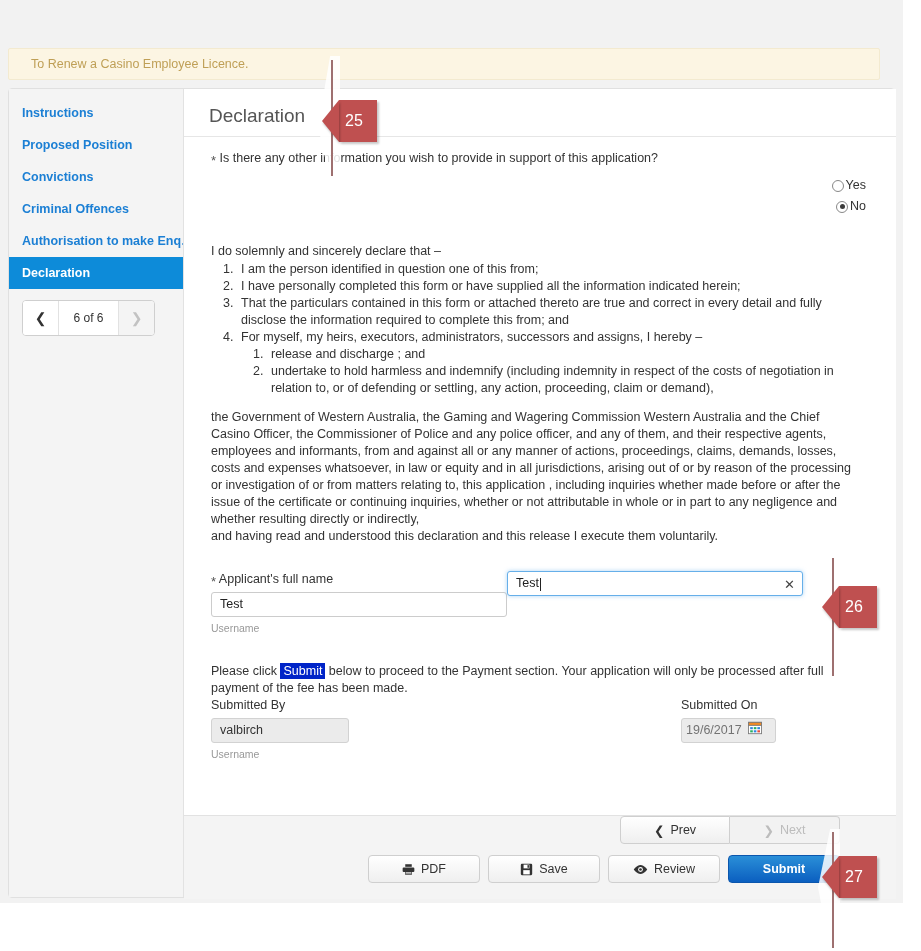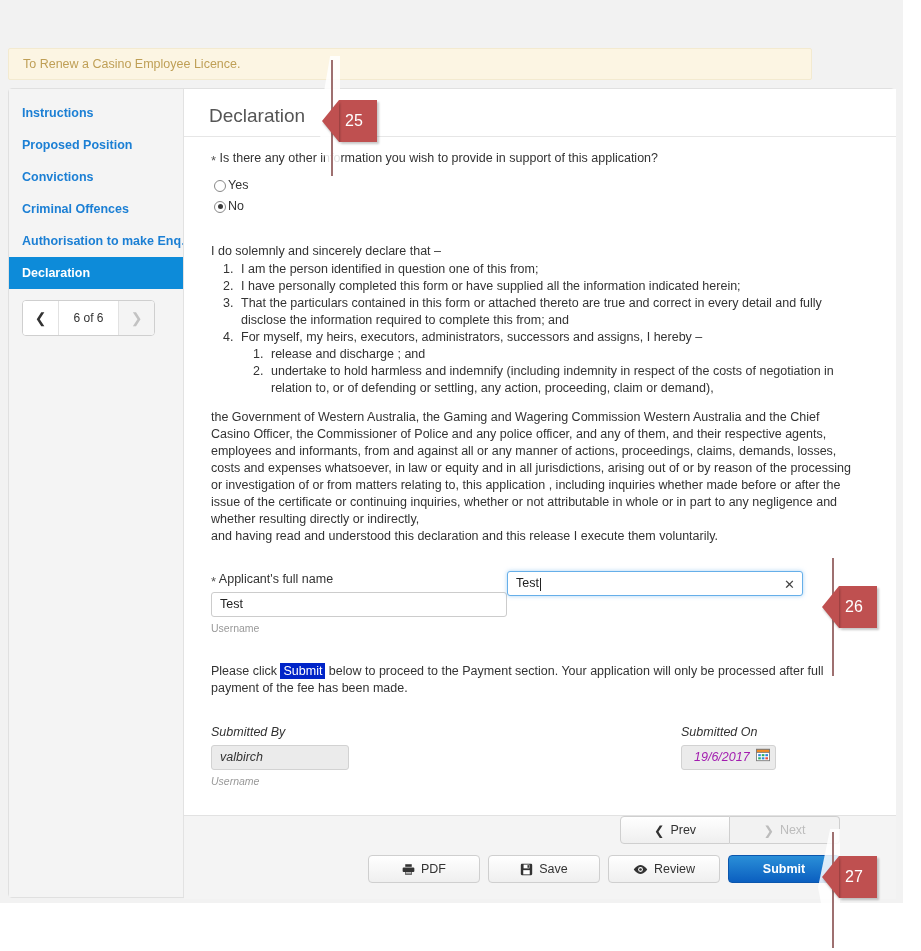--- a/index.html
+++ b/index.html
@@ -47,27 +47,27 @@
     display: flex;
     align-items: center;
     gap: 7px;
   }
   .tb-icon { display: block; }
 
   
   .banner {
     position: absolute;
     left: 8px; top: 48px;
-    width: 804px; height: 32px;
+    width: 872px; height: 32px;
     background: #fcf5e3;
     border: 1px solid #f3ead0;
     border-radius: 2px;
     display: flex;
     align-items: center;
-    padding-left: 14px;
+    padding-left: 22px;
   }
   .banner-text {
     color: #bf9f56;
     font-size: 12.5px;
   }
 
   
   .panel {
     position: absolute;
     left: 8px; top: 88px;
@@ -170,20 +170,21 @@
   .req-gray { color: #555; font-size: 13px; line-height: 0; position: relative; top: 3px; }
 
   .question { margin: 0 0 8px 0; }
 
   .radio-row {
     display: flex;
     align-items: center;
     height: 21px;
     gap: 2px;
     margin-left: 3px;
+    justify-content: flex-end;
   }
   .radio {
     width: 12px; height: 12px;
     border: 1px solid #888;
     border-radius: 50%;
     background: #fff;
     display: inline-block;
     position: relative;
     flex: none;
   }
@@ -266,43 +267,41 @@
   .instruction-para { margin-top: 26px; }
   .hl {
     background: #0024c8;
     color: #ffffff;
     padding: 1px 3px;
   }
 
   
   .submitted-row {
     display: flex;
-    margin-top: 27px;
-    font-style: italic;
   }
   .submitted-left { width: 470px; }
   .readonly-input {
     width: 138px; height: 25px;
     background: #ebebeb;
     border: 1px solid #d2d2d2;
     border-radius: 3px;
     display: flex; align-items: center;
     padding: 0 8px;
     font-size: 12.5px;
     color: #333;
   }
   .date-input {
     width: 95px; height: 25px;
     background: #ebebeb;
     border: 1px solid #d2d2d2;
     border-radius: 3px;
     display: flex; align-items: center;
-    padding: 0 4px 0 12px;
-    font-size: 12.5px;
-    color: #a21caf;
+    padding: 0 4px 0 4px;
+    font-size: 12.5px;
+    color: #737373;
     gap: 6px;
   }
   .cal-icon { display: block; }
 
   
   .footer {
     position: absolute;
     left: 175px; top: 727px;
     width: 712px;
     height: 83px;

